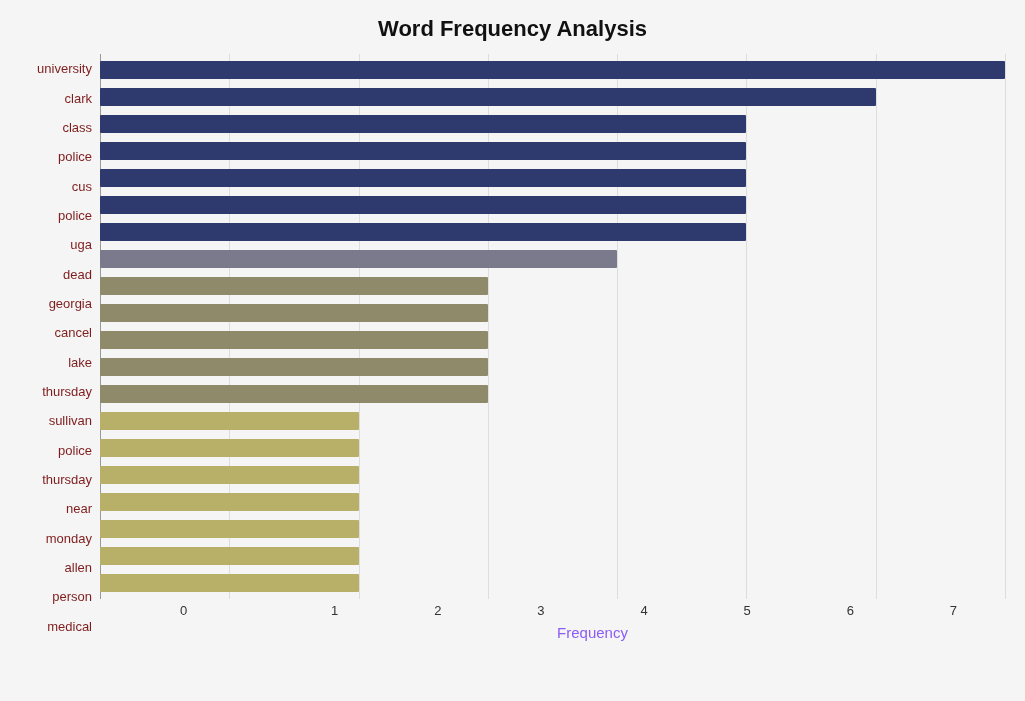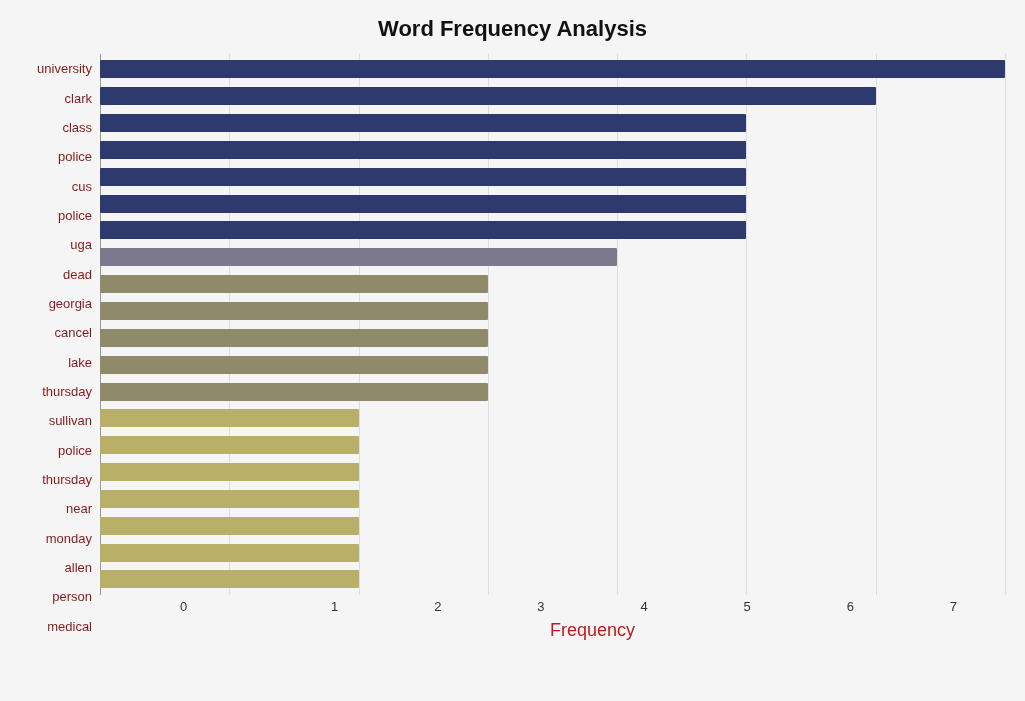--- a/index.html
+++ b/index.html
@@ -107,22 +107,22 @@
       font-size: 13px;
       color: #333;
       text-align: center;
       flex: 1;
     }
     .x-tick:first-child {
       text-align: left;
     }
     .x-label {
       text-align: center;
-      font-size: 18px;
-      color: #b91c1c;
+      font-size: 15px;
+      color: #8b5cf6;
       margin-top: 6px;
     }
     .bottom-section {
       width: 100%;
       padding-left: 80px;
     }
   </style>
 </head>
 <body>
 

